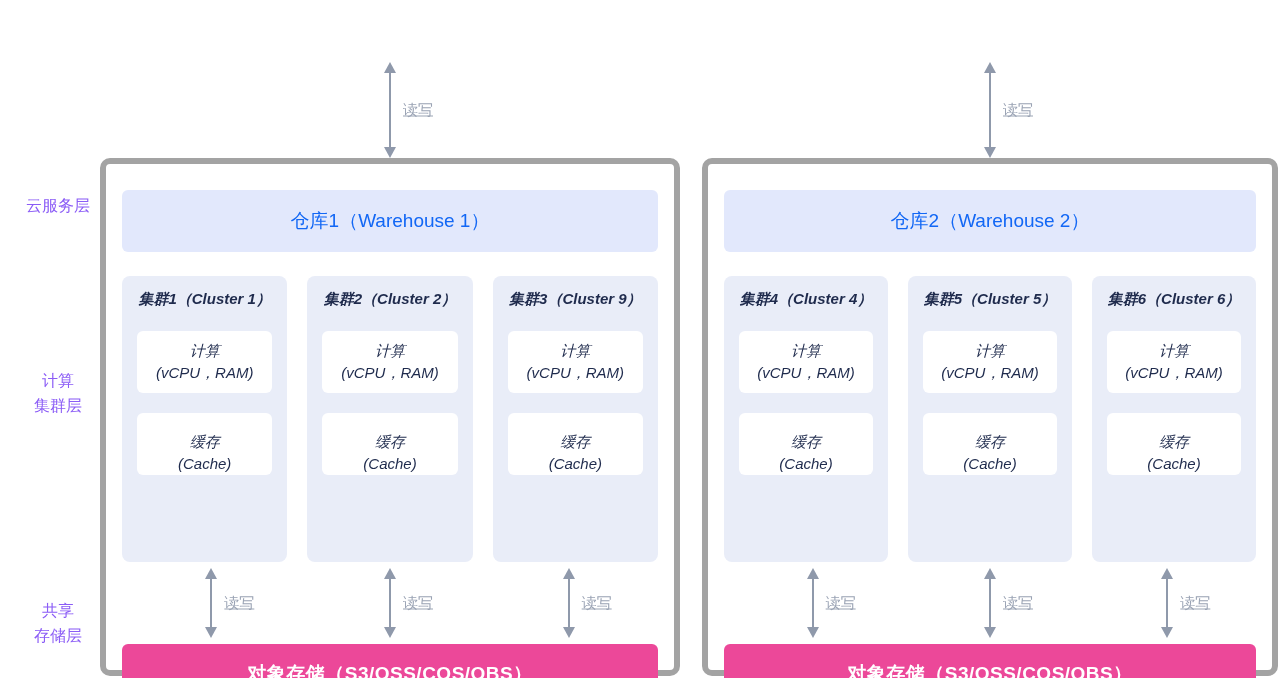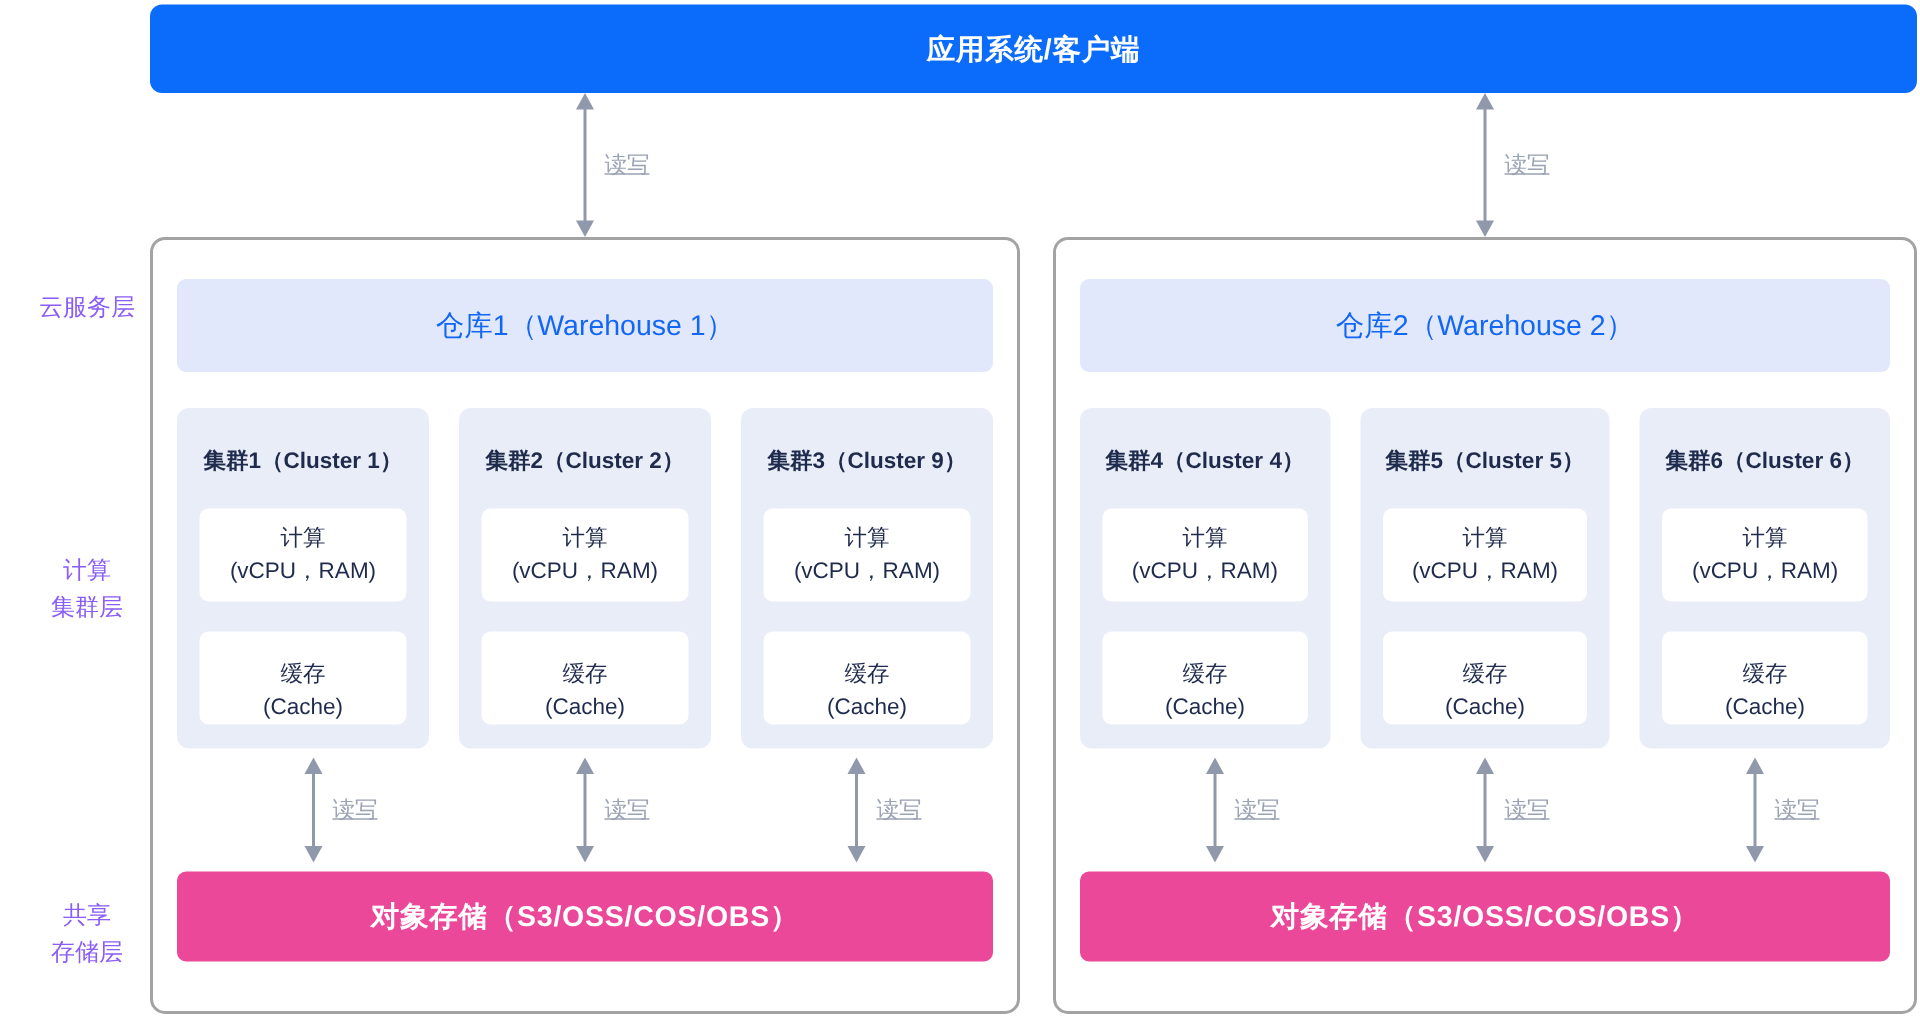--- a/index.html
+++ b/index.html
@@ -21,33 +21,33 @@
   .top-bar {
     position:absolute; left:100px; top:3px; width:1178px; height:59px;
     background:#0B6BFA; border-radius:8px;
     display:flex; align-items:center; justify-content:center;
     color:#ffffff; font-size:19px; font-weight:bold; letter-spacing:.5px;
   }
 
   
   .warehouse {
     position:absolute; top:158px; height:518px;
-    background:#ffffff; border:2px solid #a3a3a3; border-radius:10px;
+    background:#ffffff; border:6px solid #a3a3a3; border-radius:10px;
     padding:26px 16px 0;
   }
   .wh-header {
     height:62px; background:#E2E8FC; border-radius:6px;
     display:flex; align-items:center; justify-content:center;
     color:#1267F5; font-size:19px;
   }
 
   .cluster-row { display:flex; gap:20px; margin-top:24px; }
   .cluster {
-    flex:1; height:227px; background:#E9EDF8; border-radius:8px;
-    padding:26px 15px 0; text-align:center;
+    flex:1; height:286px; background:#E9EDF8; border-radius:8px;
+    padding:14px 15px 0; text-align:center;font-style:italic;
   }
   .cluster-title { font-size:15px; font-weight:bold; color:#1F2B4D; white-space:nowrap; }
   .white-card {
     background:#ffffff; border-radius:6px; height:62px; margin-top:22px;
     display:flex; flex-direction:column; align-items:center; justify-content:center;
     color:#1F2B4D; font-size:15px; line-height:22px;
   }
   .white-card + .white-card { margin-top:20px;justify-content:flex-end; }
 
   
@@ -85,21 +85,20 @@
   </div>
   <div class="layer-label" style="top:368px">
     <div>计算</div>
     <div>集群层</div>
   </div>
   <div class="layer-label" style="top:598px">
     <div>共享</div>
     <div>存储层</div>
   </div>
 
-  <div class="top-bar">应用系统/客户端</div>
 
   <div class="v-arrow top-arrow" style="left:384px">
     <span class="ah ah-up"></span>
     <span class="ah ah-down"></span>
     <span class="arrow-label">读写</span>
   </div>
   <div class="v-arrow top-arrow" style="left:984px">
     <span class="ah ah-up"></span>
     <span class="ah ah-down"></span>
     <span class="arrow-label">读写</span>

